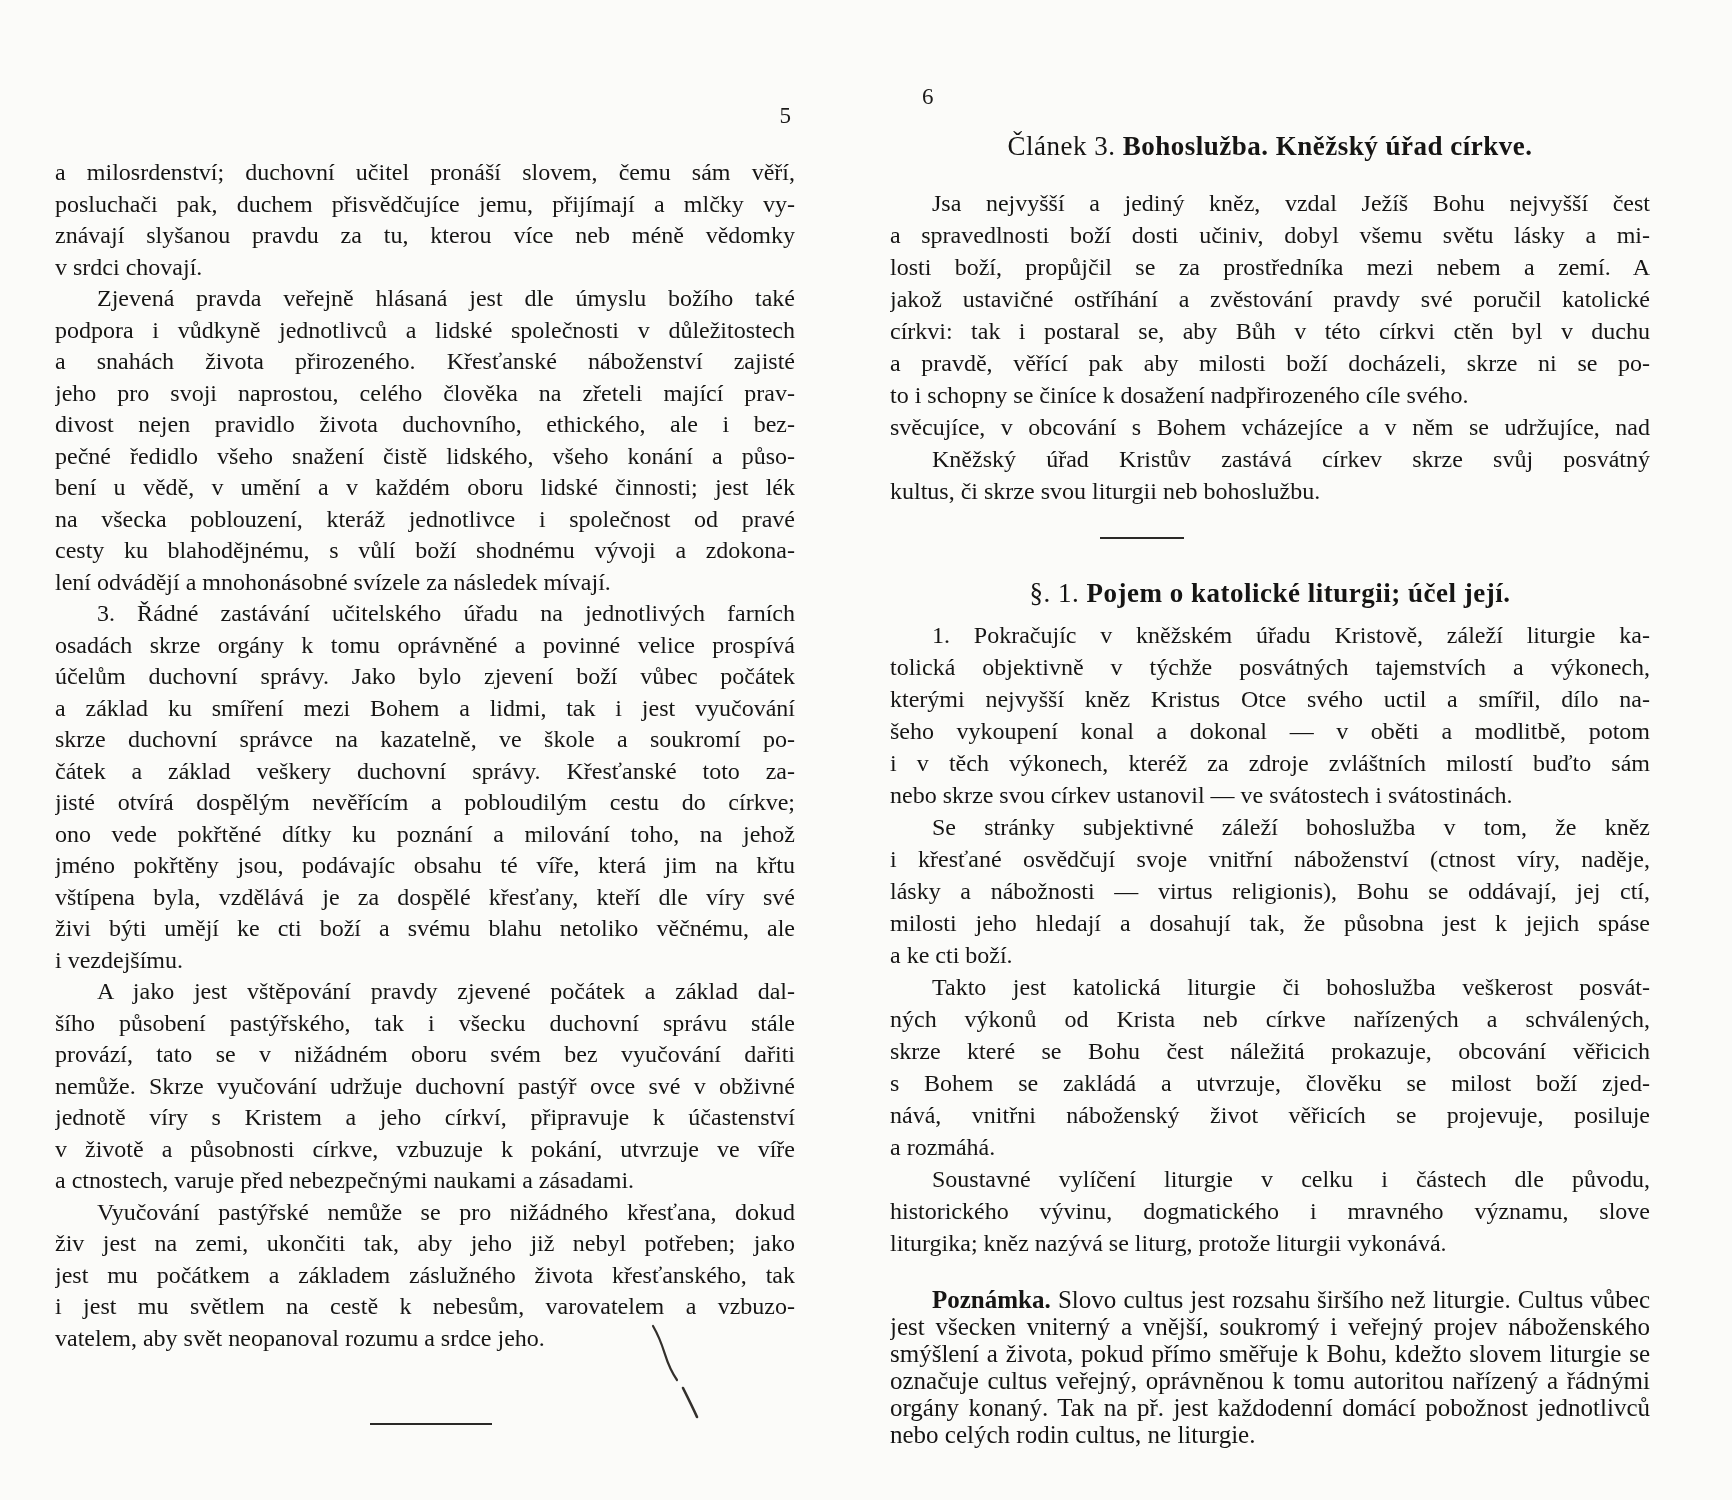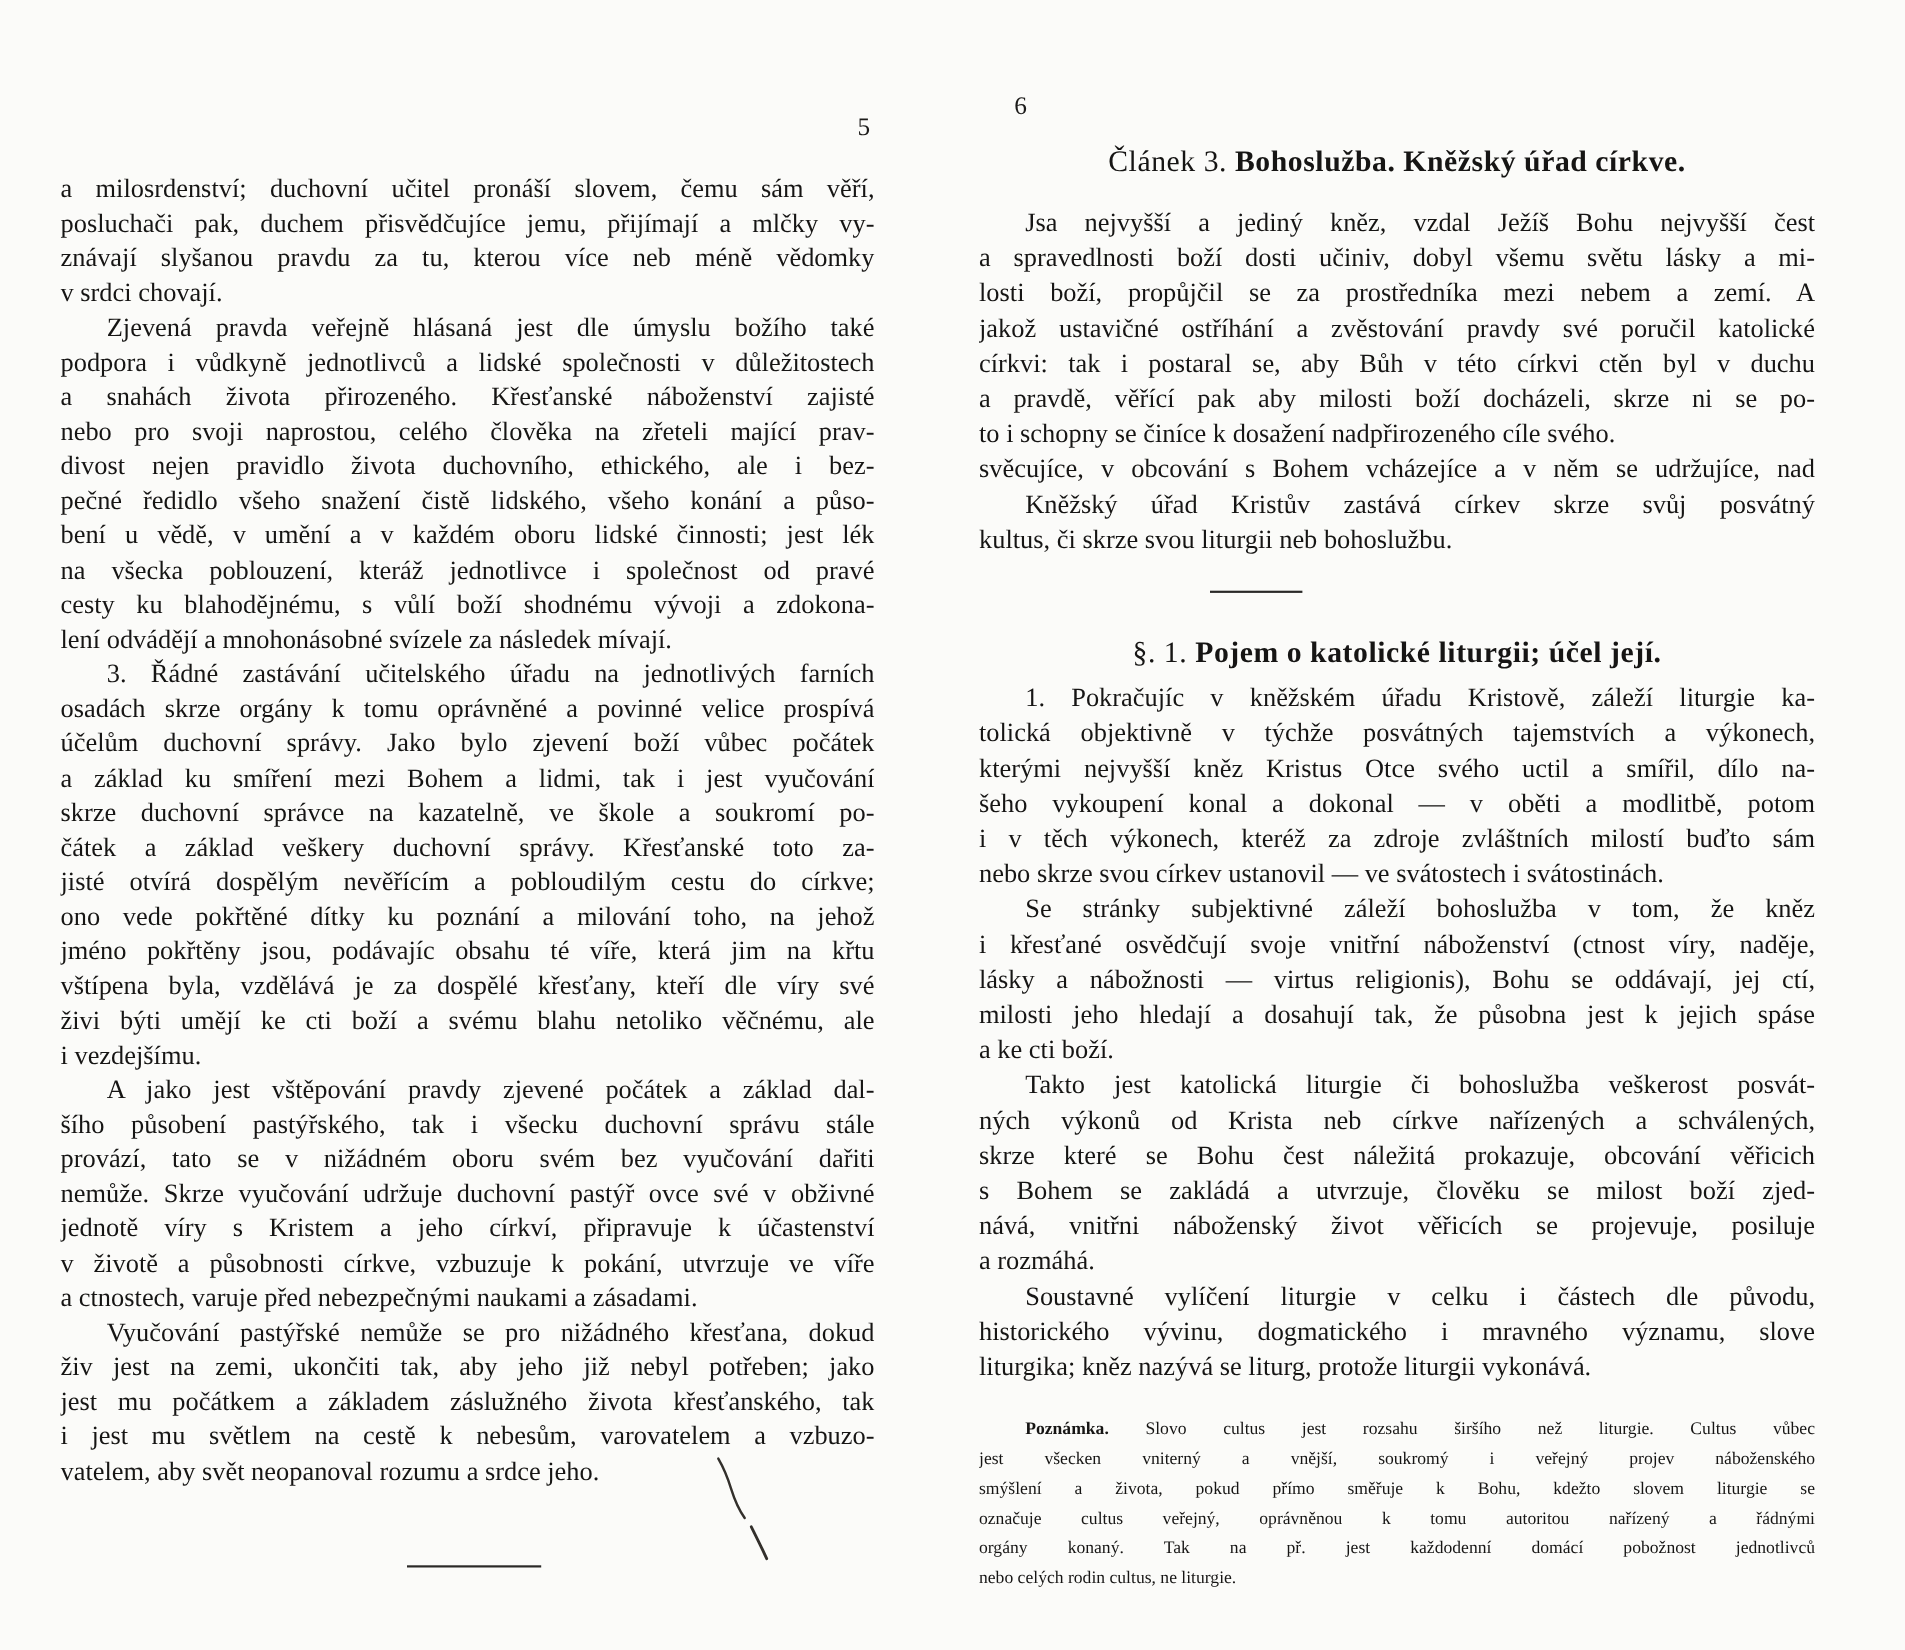--- a/index.html
+++ b/index.html
@@ -21,21 +21,21 @@
   .tb-right-b{top:619px;}
   .tb-note{top:1286px;}
   .line{
     height:31.5px;line-height:31.5px;font-size:24px;
     text-align:justify;text-align-last:justify;
     overflow:hidden;white-space:normal;
   }
   .page-right .line{height:32px;line-height:32px;}
   .line.last{text-align-last:left;}
   .line.ind{text-indent:42px;}
-  .note .line{height:27px;line-height:27px;font-size:16px;}
+  .note .line{height:27px;line-height:27px;font-size:25px;}
   .it{}
   .bd{font-weight:bold;margin-top:15px;}
   .heading{
     position:absolute;left:0;right:0;margin:0;
     text-align:center;font-size:27px;font-weight:normal;
     letter-spacing:0.5px;white-space:nowrap;
   }
   .article-heading{top:131px;}
   .section-heading{top:578px;}
   .rule{position:absolute;border:none;border-top:2px solid #2a2927;margin:0;}
@@ -55,21 +55,21 @@
       <div class="para">
           <div class="line"><span>a milosrdenství;  duchovní učitel pronáší slovem, čemu sám věří,</span></div>
           <div class="line"><span>posluchači pak, duchem přisvědčujíce jemu, přijímají a mlčky vy-</span></div>
           <div class="line"><span>znávají slyšanou pravdu za tu, kterou více neb méně vědomky</span></div>
           <div class="line last"><span>v srdci chovají.</span></div>
         </div>
       <div class="para">
           <div class="line ind"><span>Zjevená pravda veřejně hlásaná jest dle úmyslu božího také</span></div>
           <div class="line"><span class="it">podpora i vůdkyně jednotlivců a lidské společnosti v důležitostech</span></div>
           <div class="line"><span class="it">a snahách života přirozeného.</span><span>  Křesťanské náboženství zajisté</span></div>
-          <div class="line"><span>nebo pro svoji naprostou, </span><span class="it">celého</span><span> člověka na zřeteli mající prav-</span></div>
+          <div class="line"><span>jeho pro svoji naprostou, </span><span class="it">celého</span><span> člověka na zřeteli mající prav-</span></div>
           <div class="line"><span>divost nejen pravidlo života duchovního, ethického, ale i bez-</span></div>
           <div class="line"><span>pečné ředidlo všeho snažení čistě lidského, všeho konání a půso-</span></div>
           <div class="line"><span>bení u vědě, v umění a v každém oboru lidské činnosti; jest lék</span></div>
           <div class="line"><span>na všecka poblouzení, kteráž jednotlivce i společnost od pravé</span></div>
           <div class="line"><span>cesty ku blahodějnému, s vůlí boží shodnému vývoji a zdokona-</span></div>
           <div class="line last"><span>lení odvádějí a mnohonásobné svízele za následek mívají.</span></div>
         </div>
       <div class="para">
           <div class="line ind"><span>3. Řádné zastávání učitelského úřadu na jednotlivých farních</span></div>
           <div class="line"><span>osadách skrze orgány k tomu oprávněné a povinné velice prospívá</span></div>

